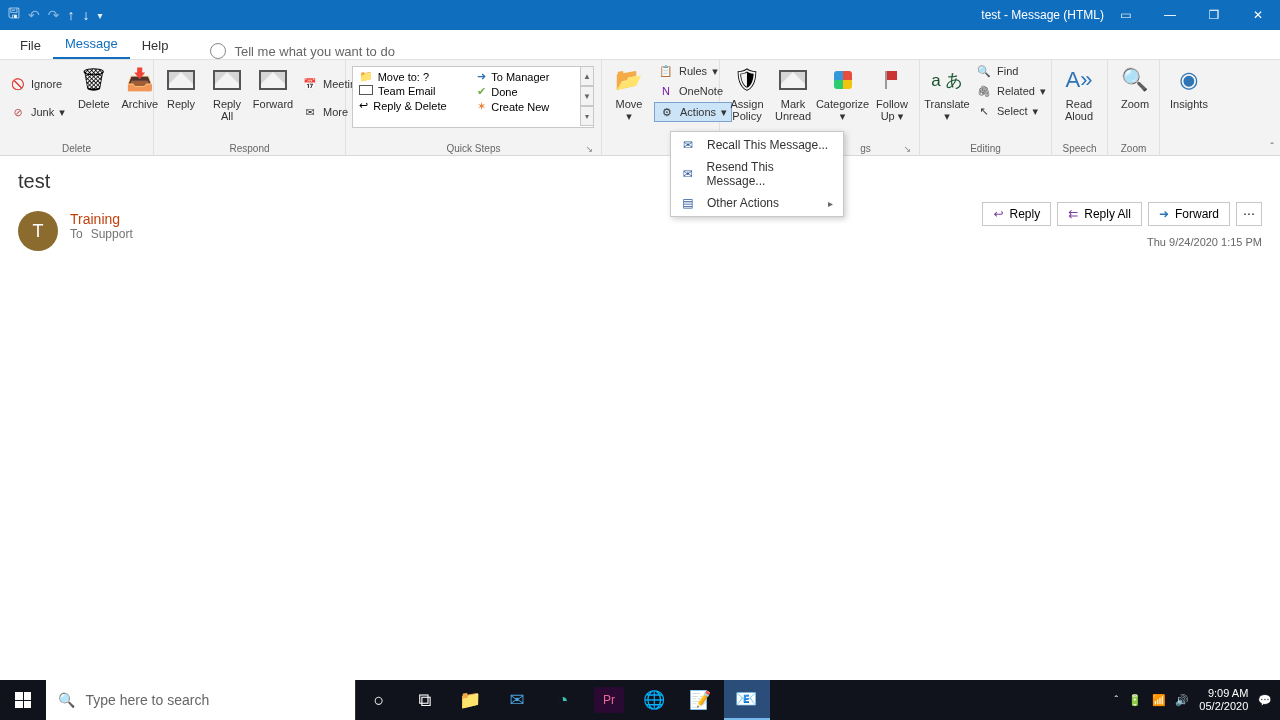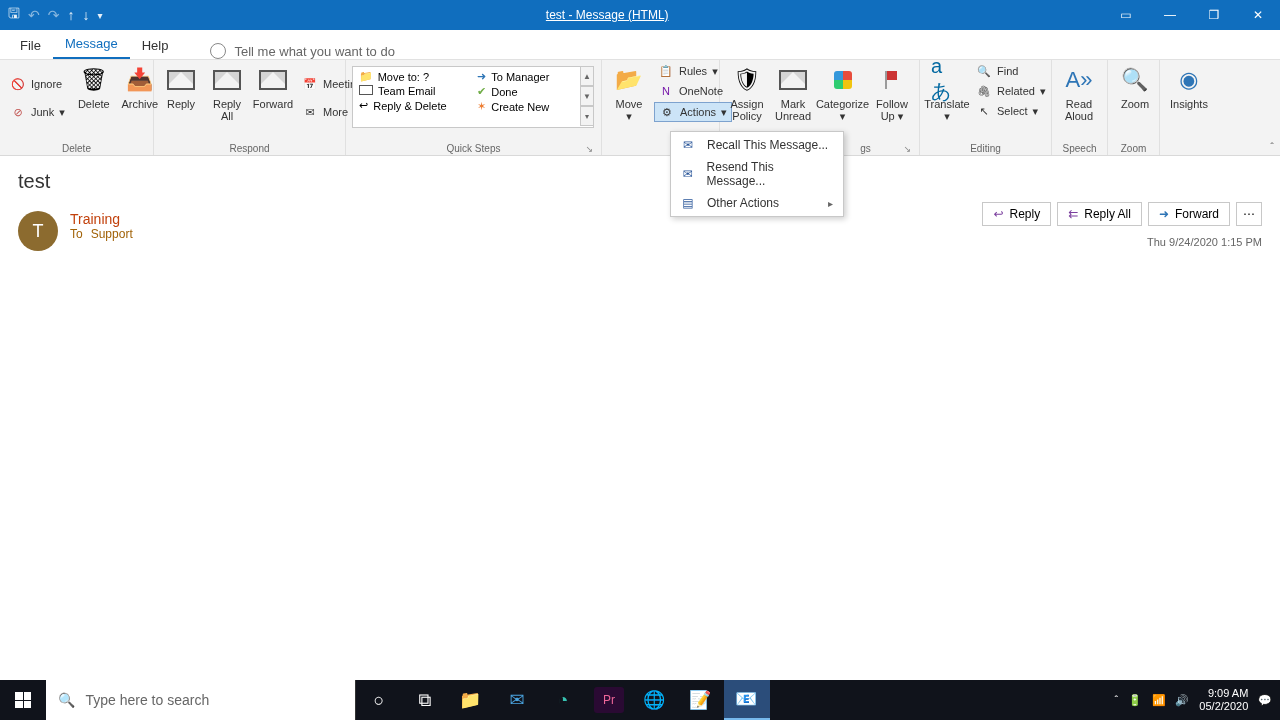--- a/index.html
+++ b/index.html
@@ -1,21 +1,21 @@
 <!DOCTYPE html>
 <html><head>
 <meta charset="utf-8">
 <style>
 * { margin: 0; padding: 0; box-sizing: border-box; font-family: "Segoe UI", sans-serif; }
 body { width: 1280px; height: 720px; overflow: hidden; background: #fff; position: relative; }
 
 .titlebar { height: 30px; background: #106ebe; display: flex; align-items: center; color: #fff; font-size: 12px; }
 .titlebar .qat { display: flex; gap: 8px; padding: 0 8px; align-items: center; }
 .titlebar .qat span { font-size: 14px; opacity: .9; cursor: pointer; }
-.titlebar .title { flex: 1; text-align: center; text-decoration: underline; }
+.titlebar .title { flex: 1; text-align: right; }
 .titlebar .winbtns { display: flex; }
 .titlebar .winbtns div { width: 44px; height: 30px; display: flex; align-items: center; justify-content: center; cursor: pointer; }
 
 .tabs { height: 30px; display: flex; align-items: flex-end; border-bottom: 1px solid #e1e1e1; background: #fff; padding-left: 8px; }
 .tabs .tab { padding: 6px 12px; font-size: 13px; color: #333; cursor: pointer; }
 .tabs .tab.active { color: #106ebe; border-bottom: 2px solid #106ebe; }
 .tabs .tellme { display: flex; align-items: center; gap: 8px; margin-left: 30px; color: #666; font-size: 13px; }
 .tabs .bulb { width: 16px; height: 16px; border: 1.5px solid #888; border-radius: 50%; position: relative; }
 
 .ribbon { height: 96px; background: #f3f3f3; border-bottom: 1px solid #d9d9d9; display: flex; position: relative; }
@@ -44,21 +44,21 @@
 .dropdown .item { display: flex; align-items: center; gap: 10px; padding: 4px 10px 4px 8px; font-size: 12px; color: #333; cursor: pointer; }
 .dropdown .item .dico { width: 18px; text-align: center; color: #2b579a; }
 .dropdown .item .arrow { margin-left: auto; font-size: 10px; color: #666; }
 .underline-first::first-letter { text-decoration: underline; }
 
 .content { padding: 14px 18px; position: relative; }
 .subject { font-size: 20px; color: #333; }
 .msg-header { display: flex; align-items: flex-start; margin-top: 18px; gap: 12px; }
 .avatar { width: 40px; height: 40px; border-radius: 50%; background: #8c6b2f; color: #fff; display: flex; align-items: center; justify-content: center; font-size: 18px; }
 .from-block .from { font-size: 14px; color: #c2410c; }
-.from-block .to { font-size: 12px; color: #a16207; }
+.from-block .to { font-size: 12px; color: #737373; }
 .from-block .to .lbl { margin-right: 8px; }
 .actions-right { position: absolute; right: 18px; top: 46px; display: flex; gap: 6px; align-items: center; }
 .ract { border: 1px solid #c8c8c8; padding: 4px 10px; font-size: 12px; display: flex; align-items: center; gap: 6px; cursor: pointer; background: #fff; }
 .ract.dots { padding: 4px 6px; }
 .timestamp { position: absolute; right: 18px; top: 80px; font-size: 11px; color: #666; }
 
 .taskbar { position: absolute; bottom: 0; left: 0; right: 0; height: 40px; background: #10131b; display: flex; align-items: center; }
 .start { width: 46px; height: 40px; display: flex; align-items: center; justify-content: center; cursor: pointer; }
 .winlogo { width: 16px; height: 16px; display: grid; grid-template-columns: 1fr 1fr; grid-template-rows: 1fr 1fr; gap: 1px; }
 .winlogo div { background: #fff; }
@@ -246,21 +246,21 @@
           <div class="txt" style="white-space:pre"><span>Follow
 Up</span> ▾</div>
         </div>
     </div>
     <div class="label"><span style="margin-left:92px">gs</span><span class="launcher">↘</span></div>
   </div>
 
   <div class="group" style="width:132px">
     <div class="body">
       <div class="bigbtn">
-          <div class="ico" style="font-size:20px;color:#0369a1">a あ</div>
+          <div class="ico" style="font-size:17px;color:#14532d">a あ</div>
           <div class="txt"><span>Translate</span><br>▾</div>
         </div>
       <div class="smallbtns">
         <div class="smallbtn">
             <span class="sico">🔍</span>
             <span>Find</span>
           </div>
         <div class="smallbtn"><span class="sico">🖇</span><span>Related</span> ▾</div>
         <div class="smallbtn"><span class="sico">↖</span><span>Select</span> ▾</div>
       </div>

